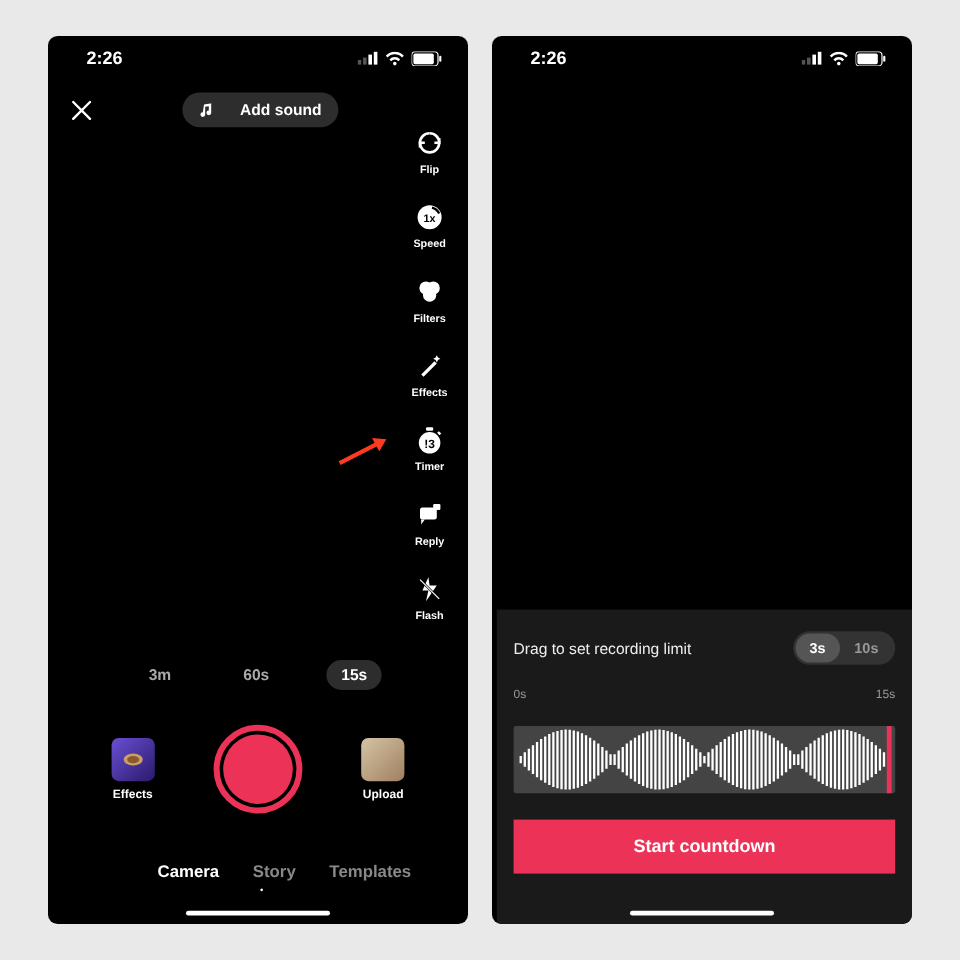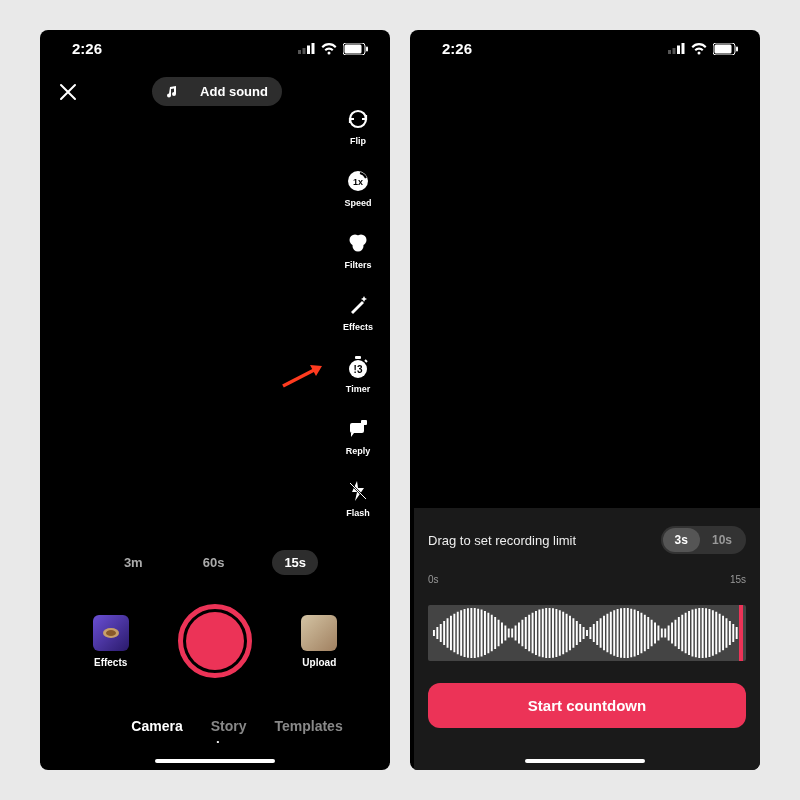--- a/index.html
+++ b/index.html
@@ -108,21 +108,21 @@
   .time-labels { display:flex; justify-content:space-between; font-size:10px; color:#999; margin-bottom:20px;}
   .wave-box {
     background:#444; height:56px; border-radius:2px; position:relative;
     display:flex; align-items:center; padding:0 4px; overflow:hidden;
     margin-bottom: 22px;
   }
   .wave-canvas { flex:1; height:100%; }
   .limit-bar { position:absolute; right:3px; top:-5px; bottom:-5px; width:4px; background:#ec3357; border-radius:2px;}
   .start-btn {
     background:#ec3357; color:#fff; text-align:center;
-    padding:14px 0; border-radius:12px; font-size:15px; font-weight:600;
+    padding:14px 0; border-radius:0; font-size:15px; font-weight:600;
   }
   svg { display:block; }
 </style>
 </head>
 <body>
 
 <div class="phone">
   <div class="status-bar">
     <span>2:26</span>
     <div class="status-right">

